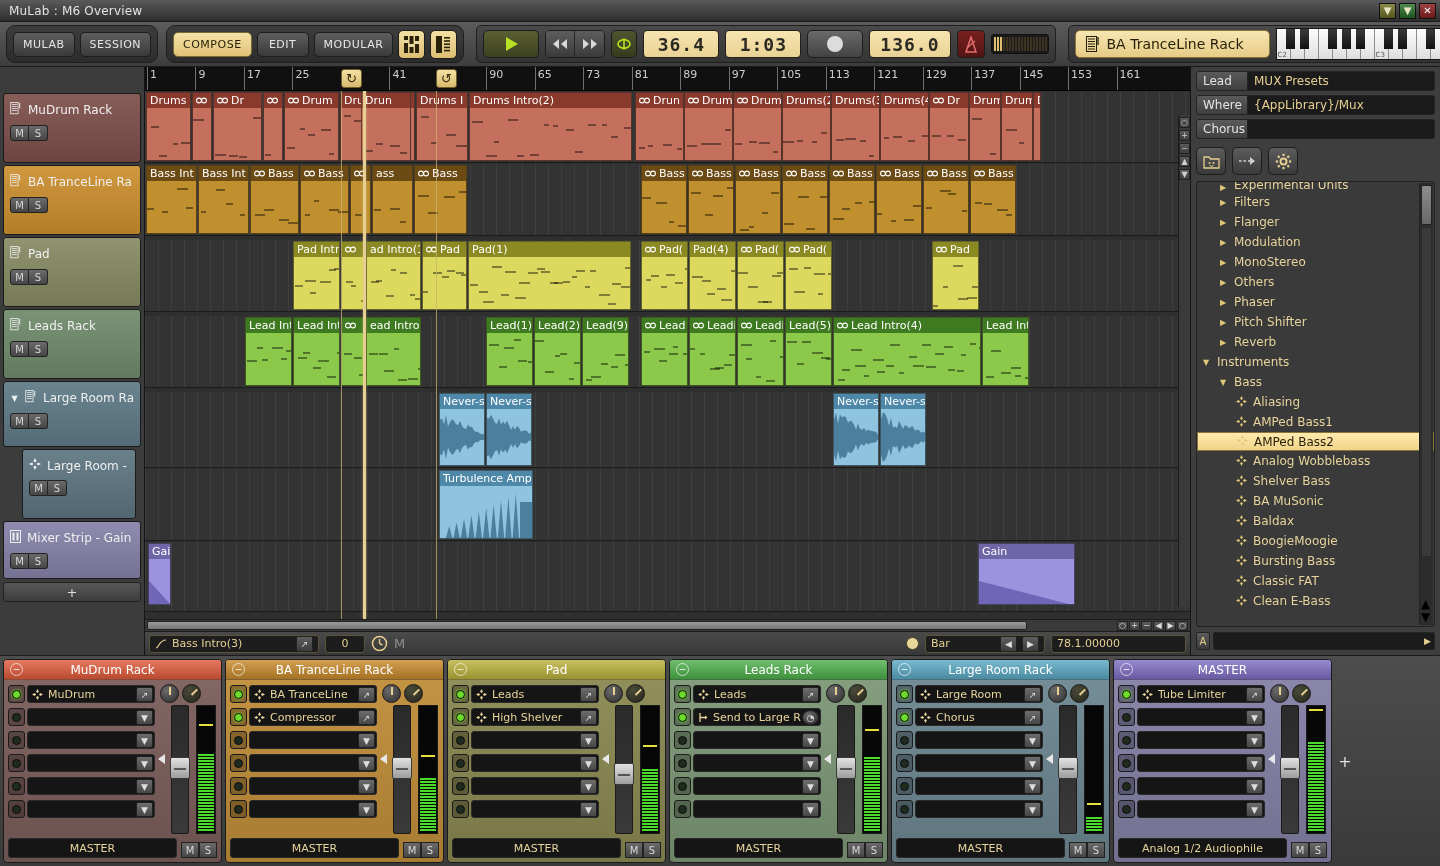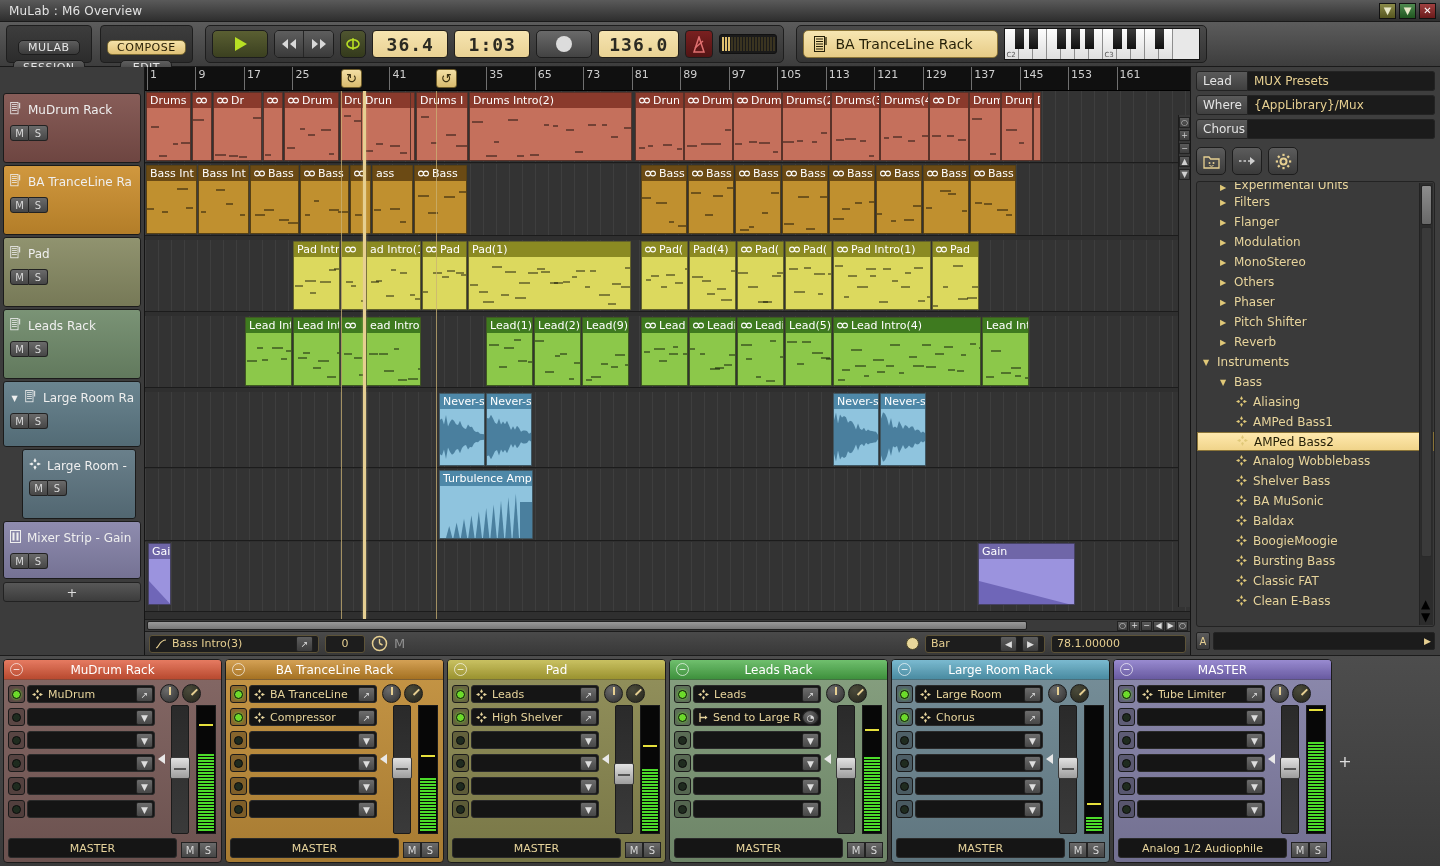--- a/index.html
+++ b/index.html
@@ -41,22 +41,22 @@
   
   .toolbar {
     height: 45px; flex: 0 0 45px;
     background: linear-gradient(#5c5c5c, #3d3d3d);
     display: flex; align-items: center; padding: 0 6px; gap: 8px;
     border-bottom: 1px solid #1a1a1a;
   }
   .tgroup {
     display: flex; align-items: center; gap: 5px;
     background: linear-gradient(#3d3d3d, #2c2c2c);
-    border: 1px solid #1e1e1e; border-radius: 4px;
-    padding: 14px 6px; height: 38px; flex-direction: column;
+    border: 1px solid #1e1e1e; border-radius: 9px;
+    padding: 0 6px; height: 38px;
   }
   .tbtn {
     min-width: 52px; height: 25px; padding: 0 9px;
     border-radius: 5px; border: 1px solid #1d1d1d;
     background: linear-gradient(#5e5e5e, #3a3a3a);
     color: #e6e6e6; font-size: 11px;
     display: flex; align-items: center; justify-content: center;
     letter-spacing: .5px;
   }
   .tbtn.on {
@@ -656,21 +656,21 @@
           <div class="rtick" style="left: 98.96px;">
             <span>17</span>
           </div>
           <div class="rtick" style="left: 147.44px;">
             <span>25</span>
           </div>
           <div class="rtick" style="left: 244.4px;">
             <span>41</span>
           </div>
           <div class="rtick" style="left: 341.36px;">
-            <span>35</span>
+            <span>90</span>
           </div>
           <div class="rtick" style="left: 389.84px;">
             <span>65</span>
           </div>
           <div class="rtick" style="left: 438.32px;">
             <span>73</span>
           </div>
           <div class="rtick" style="left: 486.8px;">
             <span>81</span>
           </div>
@@ -1418,47 +1418,20 @@
                 <span>Pad(</span>
               </div>
               <div class="cbody">
                 <div class="notes">
                   <i style="left:3.0px;top:11.4px;width:9px"></i>
                   <i style="left:7.8px;top:33.7px;width:11px"></i>
                   <i style="left:17.7px;top:10.0px;width:7px"></i>
                   <i style="left:27.5px;top:15.6px;width:11px"></i>
                   <i style="left:32.3px;top:35.5px;width:5px"></i>
                   <i style="left:42.2px;top:16.0px;width:5px"></i>
-                </div>
-              </div>
-            </div>
-            <div class="clip" style="left: 688px; width: 98px; height: 69px; background: rgb(220, 217, 94);">
-              <div class="chead" style="background:#8b8a22">
-                <svg width="11" height="7" viewBox="0 0 11 7" style="flex:0 0 auto;">
-                  <circle cx="3" cy="3.5" r="2.4" fill="none" stroke="#fff" stroke-width="1.1"></circle>
-                  <circle cx="8" cy="3.5" r="2.4" fill="none" stroke="#fff" stroke-width="1.1"></circle>
-                </svg>
-                <span>Pad Intro(1)</span>
-              </div>
-              <div class="cbody">
-                <div class="notes">
-                  <i style="left:1.0px;top:7.8px;width:8px"></i>
-                  <i style="left:10.0px;top:38.9px;width:5px"></i>
-                  <i style="left:14.0px;top:17.8px;width:9px"></i>
-                  <i style="left:23.0px;top:29.0px;width:11px"></i>
-                  <i style="left:32.0px;top:11.1px;width:10px"></i>
-                  <i style="left:36.0px;top:17.6px;width:6px"></i>
-                  <i style="left:45.0px;top:44.4px;width:9px"></i>
-                  <i style="left:49.0px;top:11.3px;width:8px"></i>
-                  <i style="left:58.0px;top:23.2px;width:6px"></i>
-                  <i style="left:67.0px;top:29.3px;width:9px"></i>
-                  <i style="left:71.0px;top:14.8px;width:6px"></i>
-                  <i style="left:80.0px;top:10.0px;width:9px"></i>
-                  <i style="left:84.0px;top:43.3px;width:7px"></i>
-                  <i style="left:93.0px;top:39.3px;width:9px"></i>
                 </div>
               </div>
             </div>
             <div class="clip" style="left: 787px; width: 47px; height: 69px; background: rgb(220, 217, 94);">
               <div class="chead" style="background:#8b8a22">
                 <svg width="11" height="7" viewBox="0 0 11 7" style="flex:0 0 auto;">
                   <circle cx="3" cy="3.5" r="2.4" fill="none" stroke="#fff" stroke-width="1.1"></circle>
                   <circle cx="8" cy="3.5" r="2.4" fill="none" stroke="#fff" stroke-width="1.1"></circle>
                 </svg>
                 <span>Pad</span>

